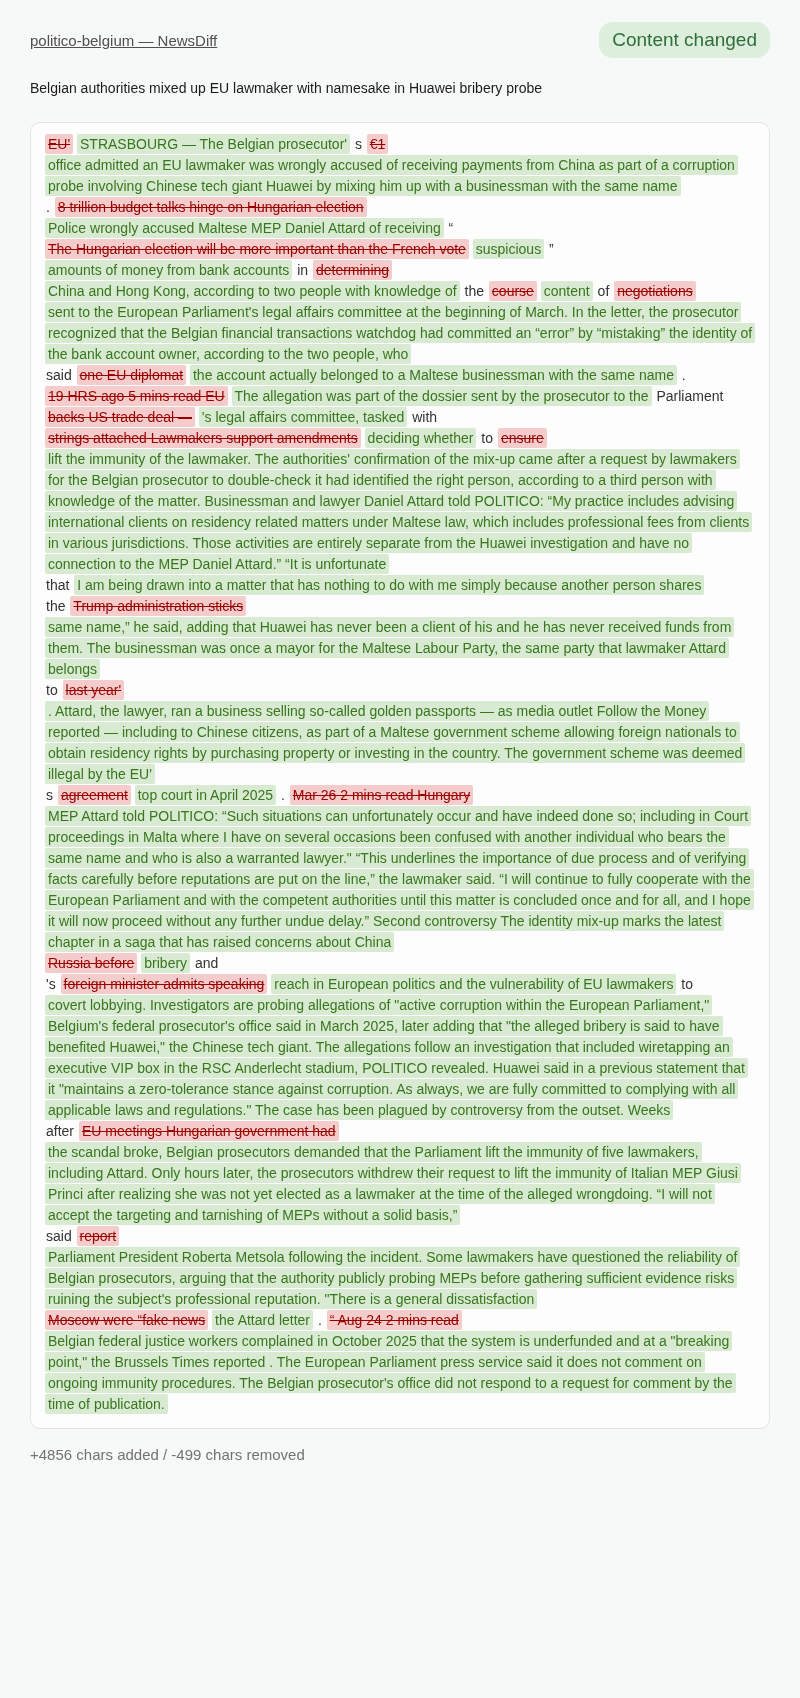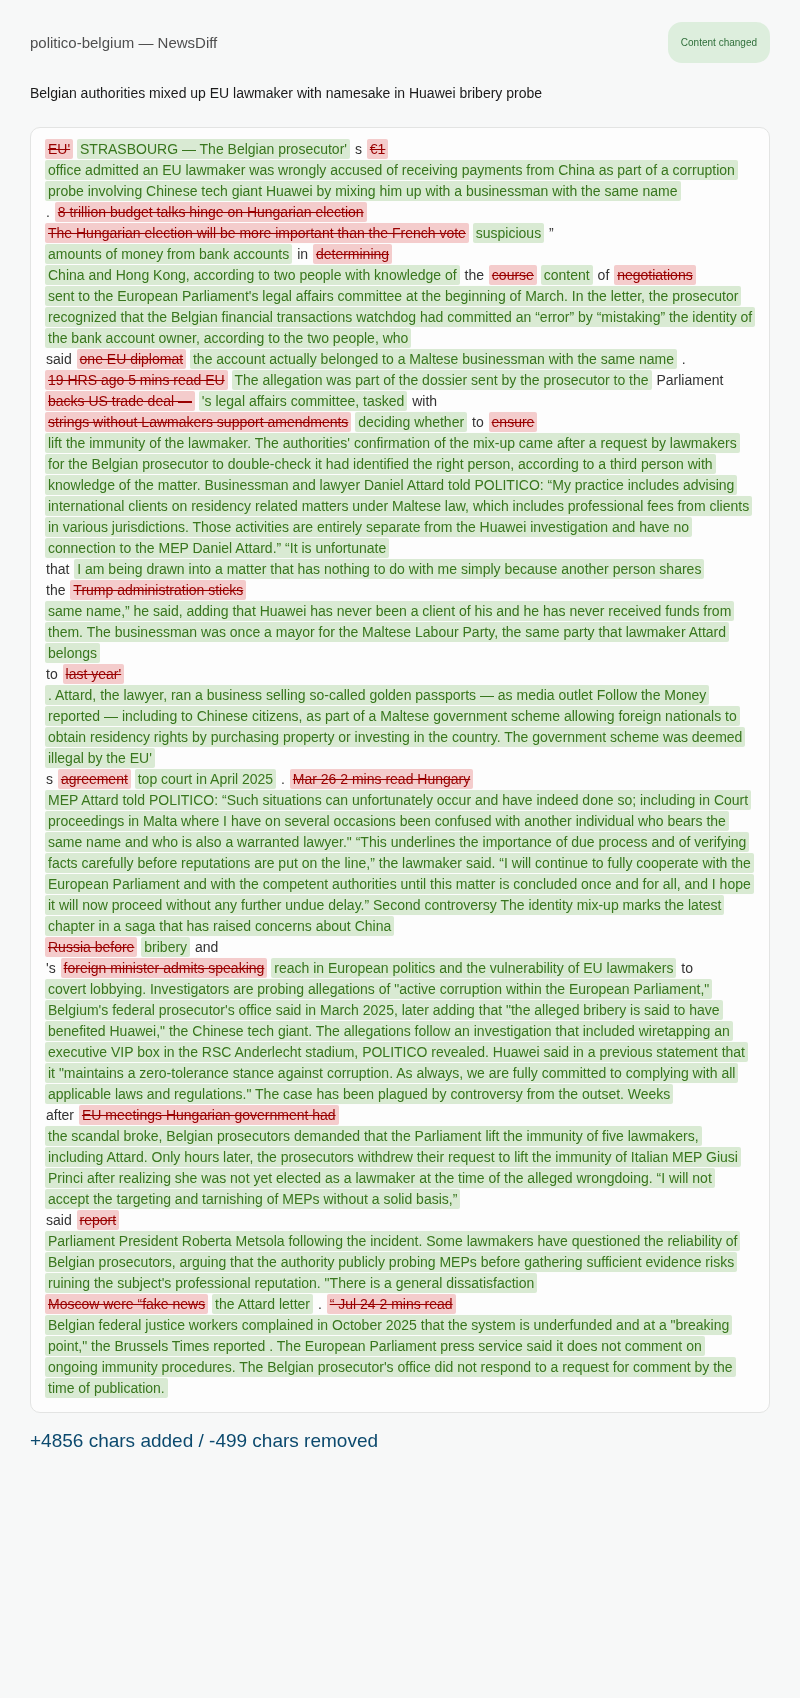--- a/index.html
+++ b/index.html
@@ -23,26 +23,27 @@
   }
   .page { padding: 22px 30px 0 30px; }
   .header-row {
     display: flex;
     justify-content: space-between;
     align-items: center;
   }
   .source {
     color: #4f4f4f;
     font-size: 15px;
+    text-decoration: underline;
   }
   .badge {
     background: var(--badge-bg);
     color: var(--badge-text);
-    font-size: 10px;
-    padding: 15px 13px;
+    font-size: 19px;
+    padding: 7px 13px;
     border-radius: 14px;
     white-space: nowrap;
   }
   h1.title {
     font-size: 14px;
     font-weight: 500;
     color: #1b1b1b;
     line-height: 28px;
     margin: 16px 0 20px 0;
     max-width: 700px;
@@ -70,63 +71,64 @@
   .seg.del {
     background: var(--removed-bg);
     color: var(--removed-text);
     text-decoration: line-through;
   }
   .seg.same {
     color: #333;
     padding: 2px 1px;
   }
   .footer {
-    color: #0c4a6e;
-    font-size: 19px;
+    color: #737373;
+    font-size: 15px;
     margin-top: 17px;
   }
 </style>
 </head>
 <body>
 
 <div class="page">
   <div class="header-row">
     <div class="source">politico-belgium — NewsDiff</div>
     <div class="badge">Content changed</div>
   </div>
 
   <h1 class="title">Belgian authorities mixed up EU lawmaker with namesake in Huawei bribery probe</h1>
 
   <div class="card">
     <div id="diff-content">
         <div class="drow"><span class="seg del">EU'</span> <span class="seg add">STRASBOURG — The Belgian prosecutor'</span> <span class="seg same">s</span> <span class="seg del">€1</span> </div>
         <div class="drow"><span class="seg add">office admitted an EU lawmaker was wrongly accused of receiving payments from China as part of a corruption probe involving Chinese tech giant Huawei by mixing him up with a businessman with the same name</span> </div>
         <div class="drow"><span class="seg same">.</span> <span class="seg del">8 trillion budget talks hinge on Hungarian election</span> </div>
+        <div class="drow"><span class="seg add">Police wrongly accused Maltese MEP Daniel Attard of receiving</span> <span class="seg same">“</span> </div>
         <div class="drow"><span class="seg del">The Hungarian election will be more important than the French vote</span> <span class="seg add">suspicious</span> <span class="seg same">”</span> </div>
         <div class="drow"><span class="seg add">amounts of money from bank accounts</span> <span class="seg same">in</span> <span class="seg del">determining</span> </div>
         <div class="drow"><span class="seg add">China and Hong Kong, according to two people with knowledge of</span> <span class="seg same">the</span> <span class="seg del">course</span> <span class="seg add">content</span> <span class="seg same">of</span> <span class="seg del">negotiations</span> </div>
         <div class="drow"><span class="seg add">sent to the European Parliament's legal affairs committee at the beginning of March. In the letter, the prosecutor recognized that the Belgian financial transactions watchdog had committed an “error” by “mistaking” the identity of the bank account owner, according to the two people, who</span> </div>
         <div class="drow"><span class="seg same">said</span> <span class="seg del">one EU diplomat</span> <span class="seg add">the account actually belonged to a Maltese businessman with the same name</span> <span class="seg same">.</span> </div>
         <div class="drow"><span class="seg del">19 HRS ago 5 mins read EU</span> <span class="seg add">The allegation was part of the dossier sent by the prosecutor to the</span> <span class="seg same">Parliament</span> </div>
         <div class="drow"><span class="seg del">backs US trade deal —</span> <span class="seg add">'s legal affairs committee, tasked</span> <span class="seg same">with</span> </div>
-        <div class="drow"><span class="seg del">strings without Lawmakers support amendments</span> <span class="seg add">deciding whether</span> <span class="seg same">to</span> <span class="seg del">ensure</span> </div>
+        <div class="drow"><span class="seg del">strings attached Lawmakers support amendments</span> <span class="seg add">deciding whether</span> <span class="seg same">to</span> <span class="seg del">ensure</span> </div>
         <div class="drow"><span class="seg add">lift the immunity of the lawmaker. The authorities' confirmation of the mix-up came after a request by lawmakers for the Belgian prosecutor to double-check it had identified the right person, according to a third person with knowledge of the matter. Businessman and lawyer Daniel Attard told POLITICO: “My practice includes advising international clients on residency related matters under Maltese law, which includes professional fees from clients in various jurisdictions. Those activities are entirely separate from the Huawei investigation and have no connection to the MEP Daniel Attard.” “It is unfortunate</span> </div>
         <div class="drow"><span class="seg same">that</span> <span class="seg add">I am being drawn into a matter that has nothing to do with me simply because another person shares</span> </div>
         <div class="drow"><span class="seg same">the</span> <span class="seg del">Trump administration sticks</span> </div>
         <div class="drow"><span class="seg add">same name,” he said, adding that Huawei has never been a client of his and he has never received funds from them. The businessman was once a mayor for the Maltese Labour Party, the same party that lawmaker Attard belongs</span> </div>
         <div class="drow"><span class="seg same">to</span> <span class="seg del">last year'</span> </div>
         <div class="drow"><span class="seg add">. Attard, the lawyer, ran a business selling so-called golden passports — as media outlet Follow the Money reported — including to Chinese citizens, as part of a Maltese government scheme allowing foreign nationals to obtain residency rights by purchasing property or investing in the country. The government scheme was deemed illegal by the EU'</span> </div>
         <div class="drow"><span class="seg same">s</span> <span class="seg del">agreement</span> <span class="seg add">top court in April 2025</span> <span class="seg same">.</span> <span class="seg del">Mar 26 2 mins read Hungary</span> </div>
         <div class="drow"><span class="seg add">MEP Attard told POLITICO: “Such situations can unfortunately occur and have indeed done so; including in Court proceedings in Malta where I have on several occasions been confused with another individual who bears the same name and who is also a warranted lawyer." “This underlines the importance of due process and of verifying facts carefully before reputations are put on the line,” the lawmaker said. “I will continue to fully cooperate with the European Parliament and with the competent authorities until this matter is concluded once and for all, and I hope it will now proceed without any further undue delay.” Second controversy The identity mix-up marks the latest chapter in a saga that has raised concerns about China</span> </div>
         <div class="drow"><span class="seg del">Russia before</span> <span class="seg add">bribery</span> <span class="seg same">and</span> </div>
         <div class="drow"><span class="seg same">'s</span> <span class="seg del">foreign minister admits speaking</span> <span class="seg add">reach in European politics and the vulnerability of EU lawmakers</span> <span class="seg same">to</span> </div>
         <div class="drow"><span class="seg add">covert lobbying. Investigators are probing allegations of "active corruption within the European Parliament," Belgium's federal prosecutor's office said in March 2025, later adding that "the alleged bribery is said to have benefited Huawei," the Chinese tech giant. The allegations follow an investigation that included wiretapping an executive VIP box in the RSC Anderlecht stadium, POLITICO revealed. Huawei said in a previous statement that it "maintains a zero-tolerance stance against corruption. As always, we are fully committed to complying with all applicable laws and regulations." The case has been plagued by controversy from the outset. Weeks</span> </div>
         <div class="drow"><span class="seg same">after</span> <span class="seg del">EU meetings Hungarian government had</span> </div>
         <div class="drow"><span class="seg add">the scandal broke, Belgian prosecutors demanded that the Parliament lift the immunity of five lawmakers, including Attard. Only hours later, the prosecutors withdrew their request to lift the immunity of Italian MEP Giusi Princi after realizing she was not yet elected as a lawmaker at the time of the alleged wrongdoing. “I will not accept the targeting and tarnishing of MEPs without a solid basis,”</span> </div>
         <div class="drow"><span class="seg same">said</span> <span class="seg del">report</span> </div>
         <div class="drow"><span class="seg add">Parliament President Roberta Metsola following the incident. Some lawmakers have questioned the reliability of Belgian prosecutors, arguing that the authority publicly probing MEPs before gathering sufficient evidence risks ruining the subject's professional reputation. "There is a general dissatisfaction</span> </div>
-        <div class="drow"><span class="seg del">Moscow were “fake news</span> <span class="seg add">the Attard letter</span> <span class="seg same">.</span> <span class="seg del">“ Jul 24 2 mins read</span> </div>
+        <div class="drow"><span class="seg del">Moscow were “fake news</span> <span class="seg add">the Attard letter</span> <span class="seg same">.</span> <span class="seg del">“ Aug 24 2 mins read</span> </div>
         <div class="drow"><span class="seg add">Belgian federal justice workers complained in October 2025 that the system is underfunded and at a "breaking point," the Brussels Times reported . The European Parliament press service said it does not comment on ongoing immunity procedures. The Belgian prosecutor's office did not respond to a request for comment by the time of publication.</span> </div>
       </div>
   </div>
 
   <div class="footer">+4856 chars added / -499 chars removed</div>
 </div>
 
 </body></html>

